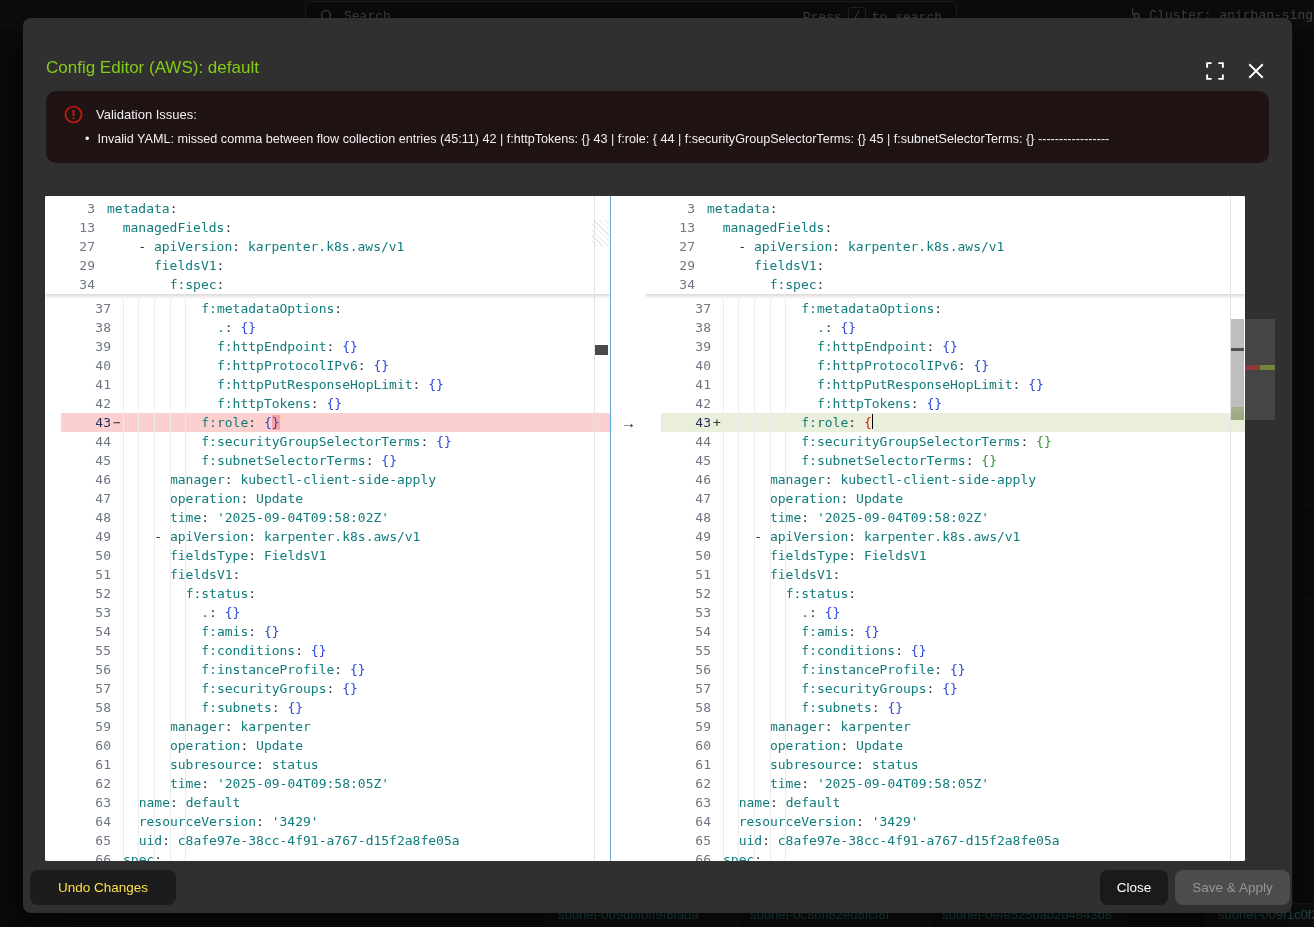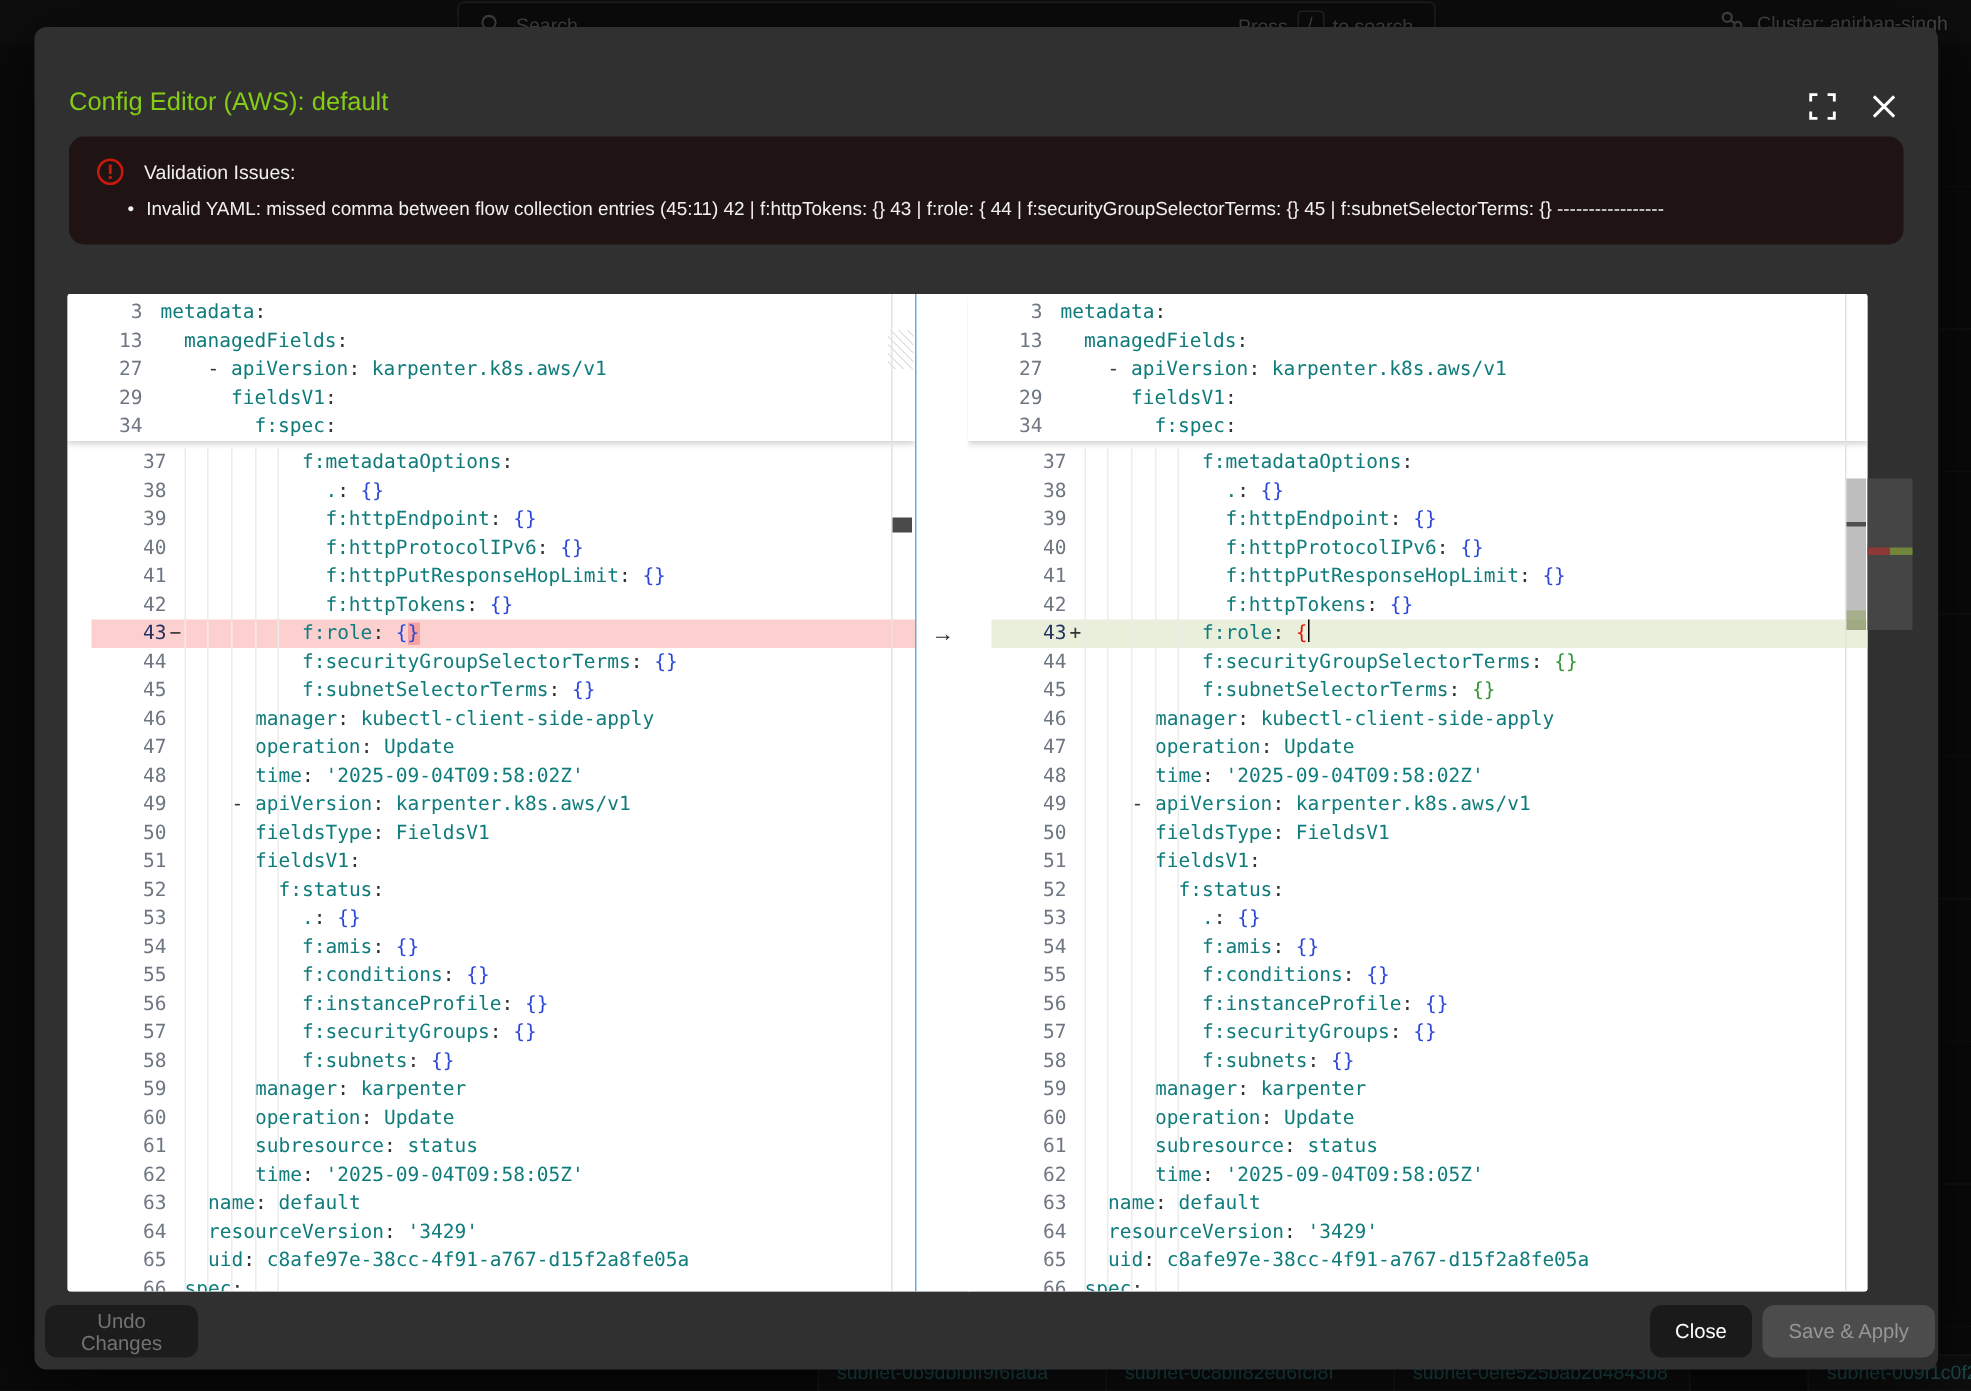--- a/index.html
+++ b/index.html
@@ -1,19 +1,19 @@
 <!DOCTYPE html>
 <html><head>
 <meta charset="utf-8">
 <style>
   html,body{margin:0;padding:0;background:#121212;width:1314px;height:927px;overflow:hidden;
     font-family:"Liberation Sans",sans-serif;}
   
   #bg{position:absolute;inset:0;}
-  #topbar{position:absolute;left:0;top:0;width:1314px;height:30px;background:#181818;}
+  #topbar{position:absolute;left:0;top:0;width:1314px;height:30px;background:#181818;font-family:Liberation Mono, monospace;}
   #search-box{position:absolute;left:305px;top:1px;width:650px;height:28px;border:1px solid #3d3d3d;
     border-radius:4px;display:flex;align-items:center;color:#8d8d8d;font-size:13px;background:#151515;}
   #search-box .mag{margin:0 10px 0 14px;display:flex;}
   #search-hint{margin-left:auto;display:flex;align-items:flex-end;gap:6px;padding-right:14px;color:#8d8d8d;}
   .keycap{border:1px solid #4a4a4a;border-radius:3px;width:16px;height:16px;font-size:11px;
     display:flex;align-items:center;justify-content:center;color:#9a9a9a;}
   #cluster{position:absolute;right:0;top:0;height:30px;display:flex;align-items:center;gap:8px;
     color:#8f8f8f;font-size:13px;white-space:nowrap;overflow:hidden;width:182px;justify-content:center;}
   #bg-right-col{position:absolute;left:1292px;top:30px;width:22px;height:897px;border-left:1px solid #262626;
     background:repeating-linear-gradient(to bottom,#121212 0 94px,#1e1e1e 94px 95px);}
@@ -70,21 +70,21 @@
   #right-slider .dline{position:absolute;left:0;top:29px;width:13px;height:3px;background:#4f4f4f;}
   #right-slider .gtint{position:absolute;left:0;bottom:0;width:13px;height:13px;background:rgba(140,160,90,.5);}
   .strip-border{position:absolute;top:0;width:1px;height:665px;background:#e3e3e3;z-index:4;}
   
   #ruler-block{position:absolute;left:1222px;top:301px;width:30px;height:101px;background:#454545;}
   #ruler-red{position:absolute;left:0;top:46px;width:15px;height:5px;background:#8e3937;}
   #ruler-green{position:absolute;left:15px;top:46px;width:15px;height:5px;background:#71853c;}
   
   .btn{position:absolute;top:852px;height:35px;border:none;border-radius:8px;font-family:"Liberation Sans",sans-serif;
     font-size:13.5px;cursor:pointer;}
-  #btn-undo{left:7px;width:102px;background:#1c1c1c;color:#737373;}
+  #btn-undo{left:7px;width:146px;background:#1c1c1c;color:#fde047;}
   #btn-close{left:1077px;width:68px;background:#1a1a1a;color:#fff;}
   #btn-save{left:1152px;width:115px;background:#4c4c4c;color:#969696;cursor:default;}
 </style>
 </head>
 <body>
 
 <div id="bg">
   <div id="topbar">
     <div id="search-box">
       <span class="mag">

